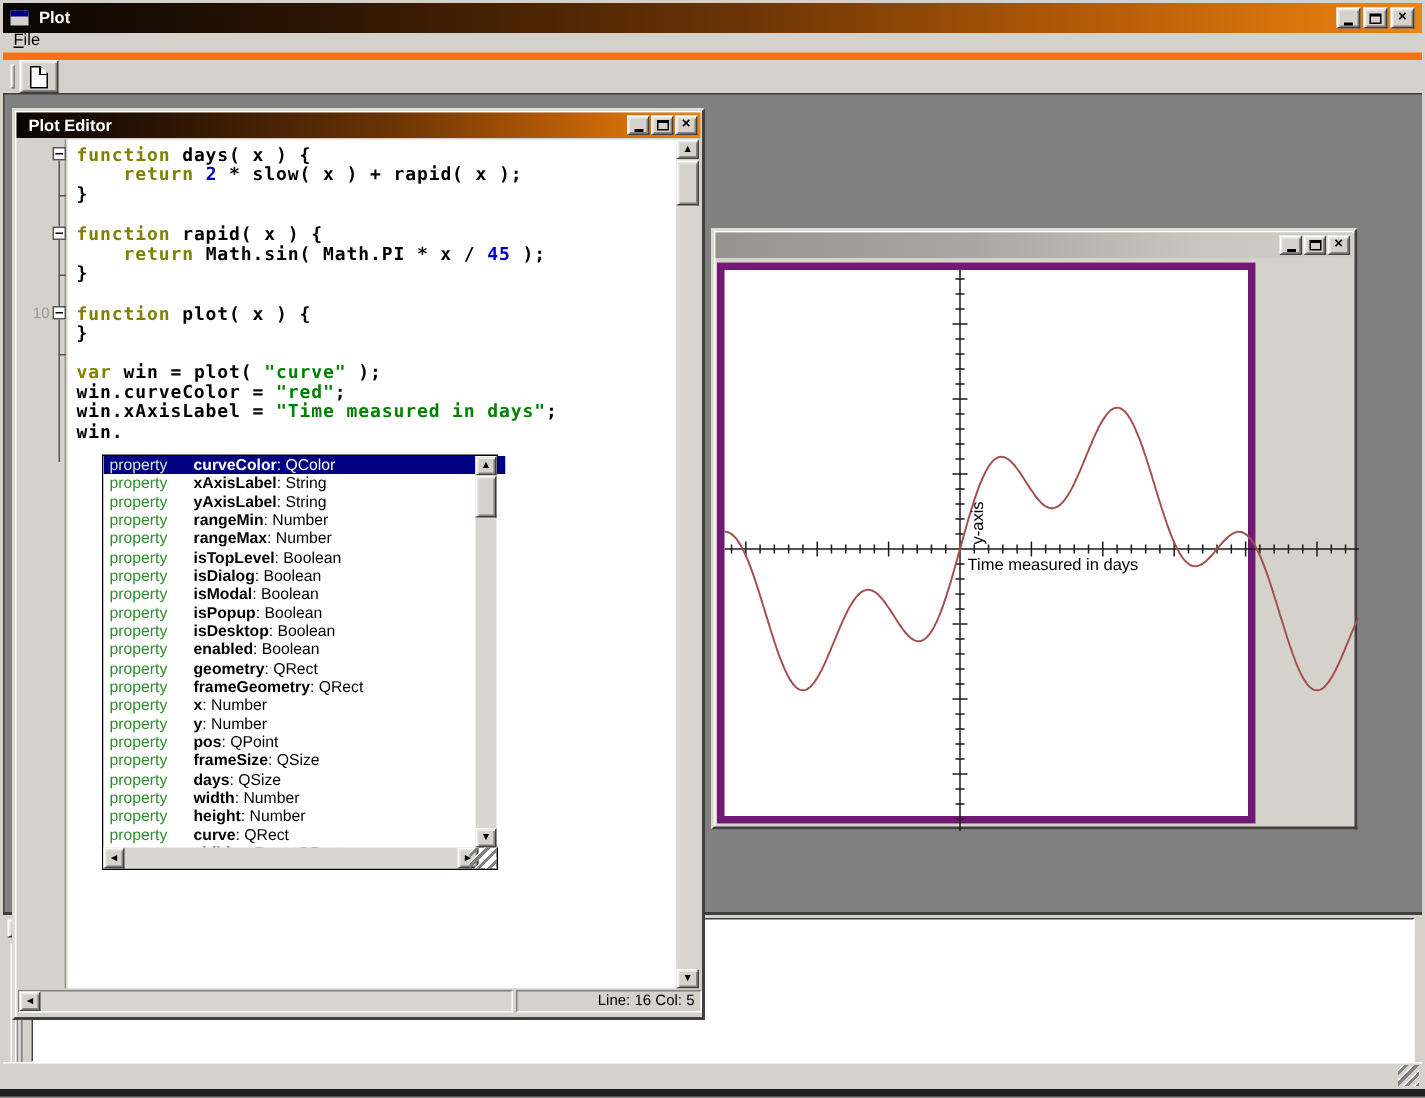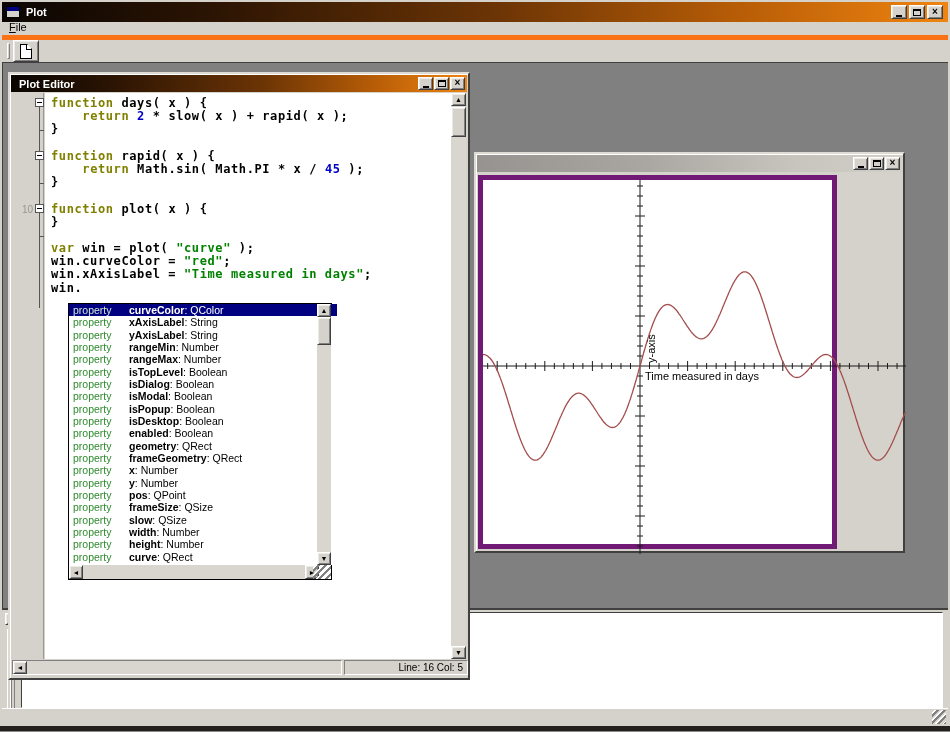--- a/index.html
+++ b/index.html
@@ -386,21 +386,21 @@
           <span class="pop-name">pos</span>
           <span> : QPoint</span>
         </div>
         <div class="pop-row">
           <span class="pop-kind">property</span>
           <span class="pop-name">frameSize</span>
           <span> : QSize</span>
         </div>
         <div class="pop-row">
           <span class="pop-kind">property</span>
-          <span class="pop-name">slow</span>
+          <span class="pop-name">days</span>
           <span> : QSize</span>
         </div>
         <div class="pop-row">
           <span class="pop-kind">property</span>
           <span class="pop-name">width</span>
           <span> : Number</span>
         </div>
         <div class="pop-row">
           <span class="pop-kind">property</span>
           <span class="pop-name">height</span>

